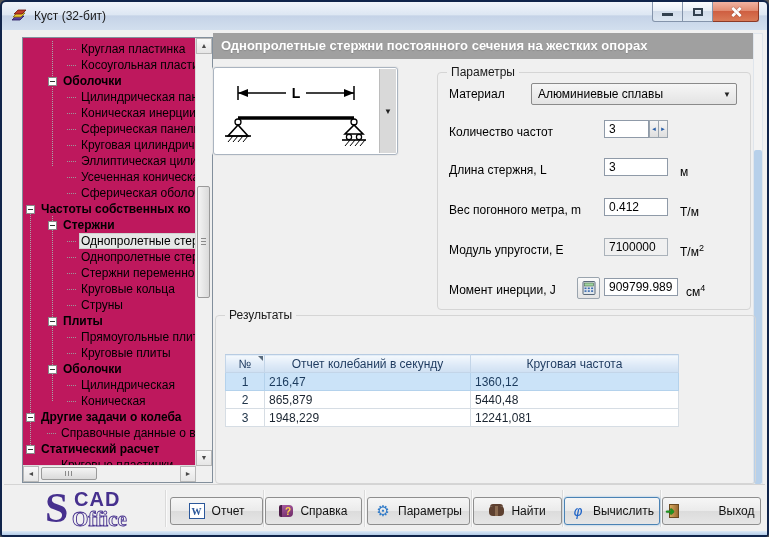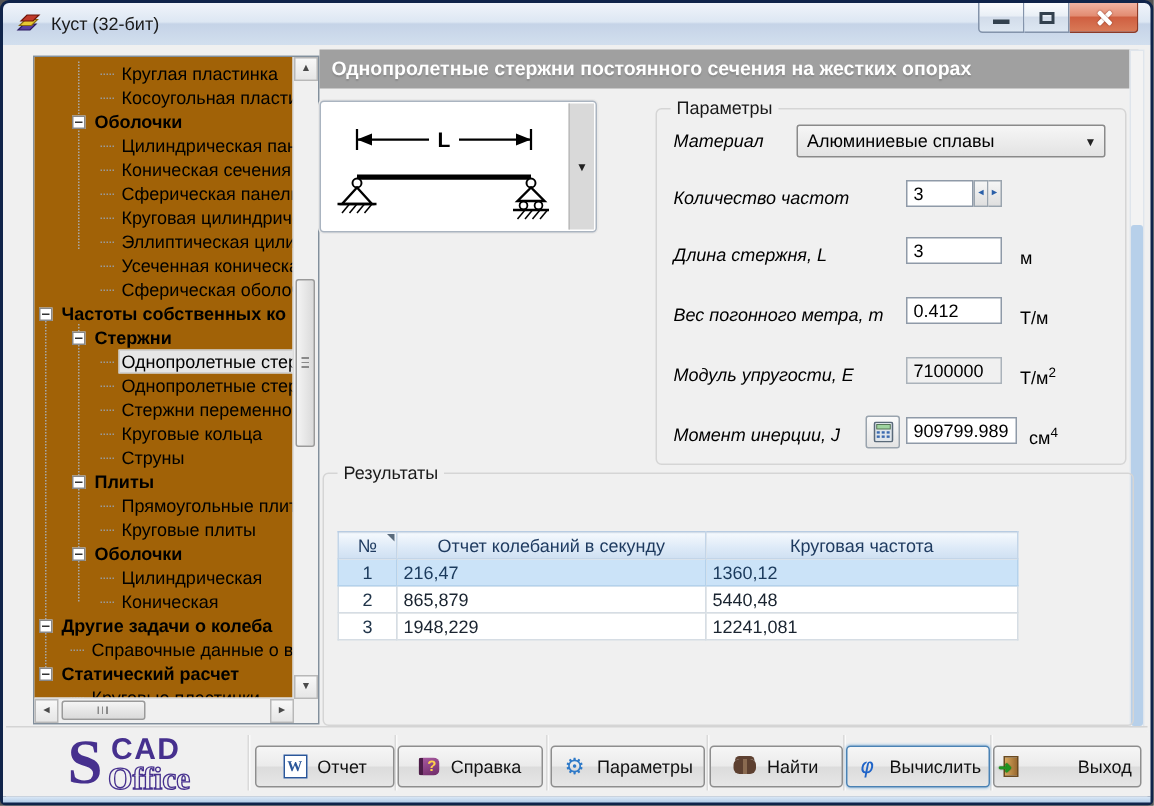--- a/index.html
+++ b/index.html
@@ -28,21 +28,21 @@
   .glyph-x::before{transform:rotate(45deg);}
   .glyph-x::after{transform:rotate(-45deg);}
   
   .client{position:absolute;left:2px;top:30px;right:2px;bottom:6px;background:#f0f0f0;}
   .bottom-glow{position:absolute;left:2px;bottom:2px;right:2px;height:4px;
     background:linear-gradient(#dce9f6,#b4cde9);}
   
   .treebox{position:absolute;left:20px;top:7px;width:189px;height:444px;background:#fff;
     border:1px solid #828f9c;}
   .tree-content{position:absolute;left:0;top:0;right:16px;bottom:16px;overflow:hidden;padding-top:3px;
-    background:#a16207;}
+    background:#be185d;}
   .guide{position:absolute;border-left:1px dotted #a8a8a8;width:0;}
   .g1{left:7px;top:170px;height:245px;}
   .g2{left:29px;top:3px;height:125px;}
   .g3{left:29px;top:178px;height:185px;}
   .titem{height:16px;display:flex;align-items:center;white-space:nowrap;font-size:12px;color:#000;position:relative;}
   .titem .tbox{width:9px;height:9px;border:1px solid #888;background:#fff;box-sizing:border-box;
     position:relative;flex:0 0 auto;margin-right:4px;display:none;}
   .titem .tbox::after{content:"";position:absolute;left:1px;top:3px;width:5px;height:1px;background:#333;}
   .titem .tdash{width:9px;border-top:1px dotted #9a9a9a;flex:0 0 auto;margin-right:3px;display:none;}
   .titem .tlabel{padding:0 2px;line-height:14px;}
@@ -76,21 +76,21 @@
   .img-drop{position:absolute;top:1px;right:1px;bottom:1px;width:16px;background:#d9d9d9;
     border-left:1px solid #bcbcbc;display:flex;align-items:center;justify-content:center;
     font-size:8px;color:#222;}
   .mainscroll{position:absolute;right:4px;top:3px;width:8px;height:450px;background:#f3f3f3;border:1px solid #dfe5ec;}
   .mainscroll .mthumb{position:absolute;left:0;right:0;top:116px;bottom:0;background:#b7d0ea;border-radius:2px;}
   
   .groupbox{position:absolute;border:1px solid #d5d5d5;border-radius:4px;}
   .gb-params{left:435px;top:42px;width:312px;height:236px;}
   .gb-results{left:213px;top:285px;width:539px;height:167px;}
   .gb-title{position:absolute;top:-8px;left:9px;background:#f0f0f0;padding:0 4px;font-size:12px;color:#1a1a1a;}
-  .prow-label{position:absolute;left:11px;font-size:12px;color:#000;font-style:italic;}
+  .prow-label{position:absolute;left:11px;font-size:12px;color:#000;}
   .pinput{position:absolute;height:18px;box-sizing:border-box;border:1px solid #8f9aa8;background:#fff;
     font-size:12px;font-family:"Liberation Sans",sans-serif;padding:1px 4px;color:#000;}
   .pinput.ro{background:#f0f0f0;border-color:#aab2ba;}
   .punit{position:absolute;font-size:12px;color:#000;}
   .combo{position:absolute;left:93px;top:10px;width:206px;height:22px;box-sizing:border-box;
     border:1px solid #8a8a8a;border-radius:2px;background:linear-gradient(#f6f6f6,#e3e3e3);
     font-size:12px;display:flex;align-items:center;padding-left:6px;}
   .combo .carrow{position:absolute;right:5px;top:0;bottom:0;display:flex;align-items:center;font-size:8px;color:#222;}
   .spinner{position:absolute;left:211px;top:47px;width:19px;height:18px;display:flex;}
   .spin{flex:1;border:1px solid #9aa4ae;background:linear-gradient(#f6f6f6,#dfdfdf);font-size:6px;
@@ -195,21 +195,21 @@
     <span class="tlabel">Оболочки</span>
   </div>
             <div class="titem s-l2">
 
     <span class="tdash"></span>
     <span class="tlabel">Цилиндрическая пане</span>
   </div>
             <div class="titem s-l2">
 
     <span class="tdash"></span>
-    <span class="tlabel">Коническая сечения</span>
+    <span class="tlabel">Коническая инерции</span>
   </div>
             <div class="titem s-l2">
 
     <span class="tdash"></span>
     <span class="tlabel">Сферическая панель</span>
   </div>
             <div class="titem s-l2">
 
     <span class="tdash"></span>
     <span class="tlabel">Круговая цилиндриче</span>

